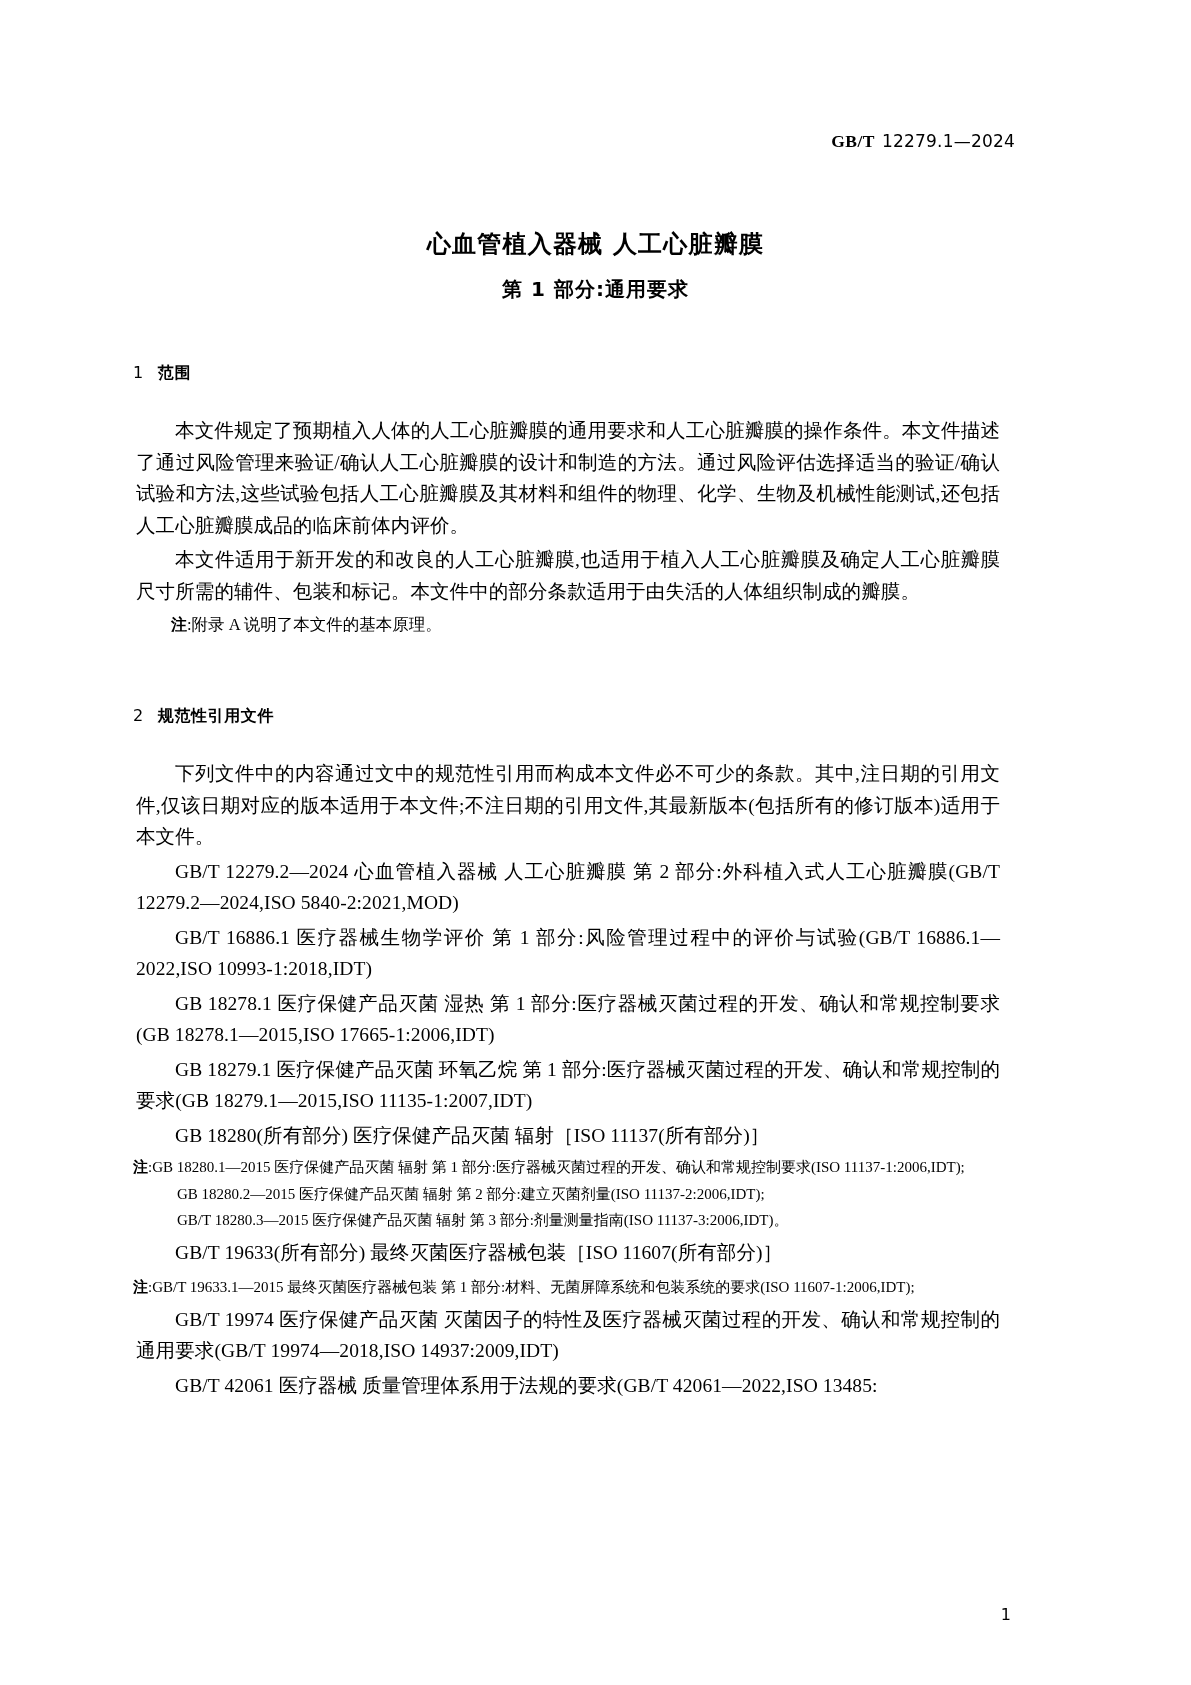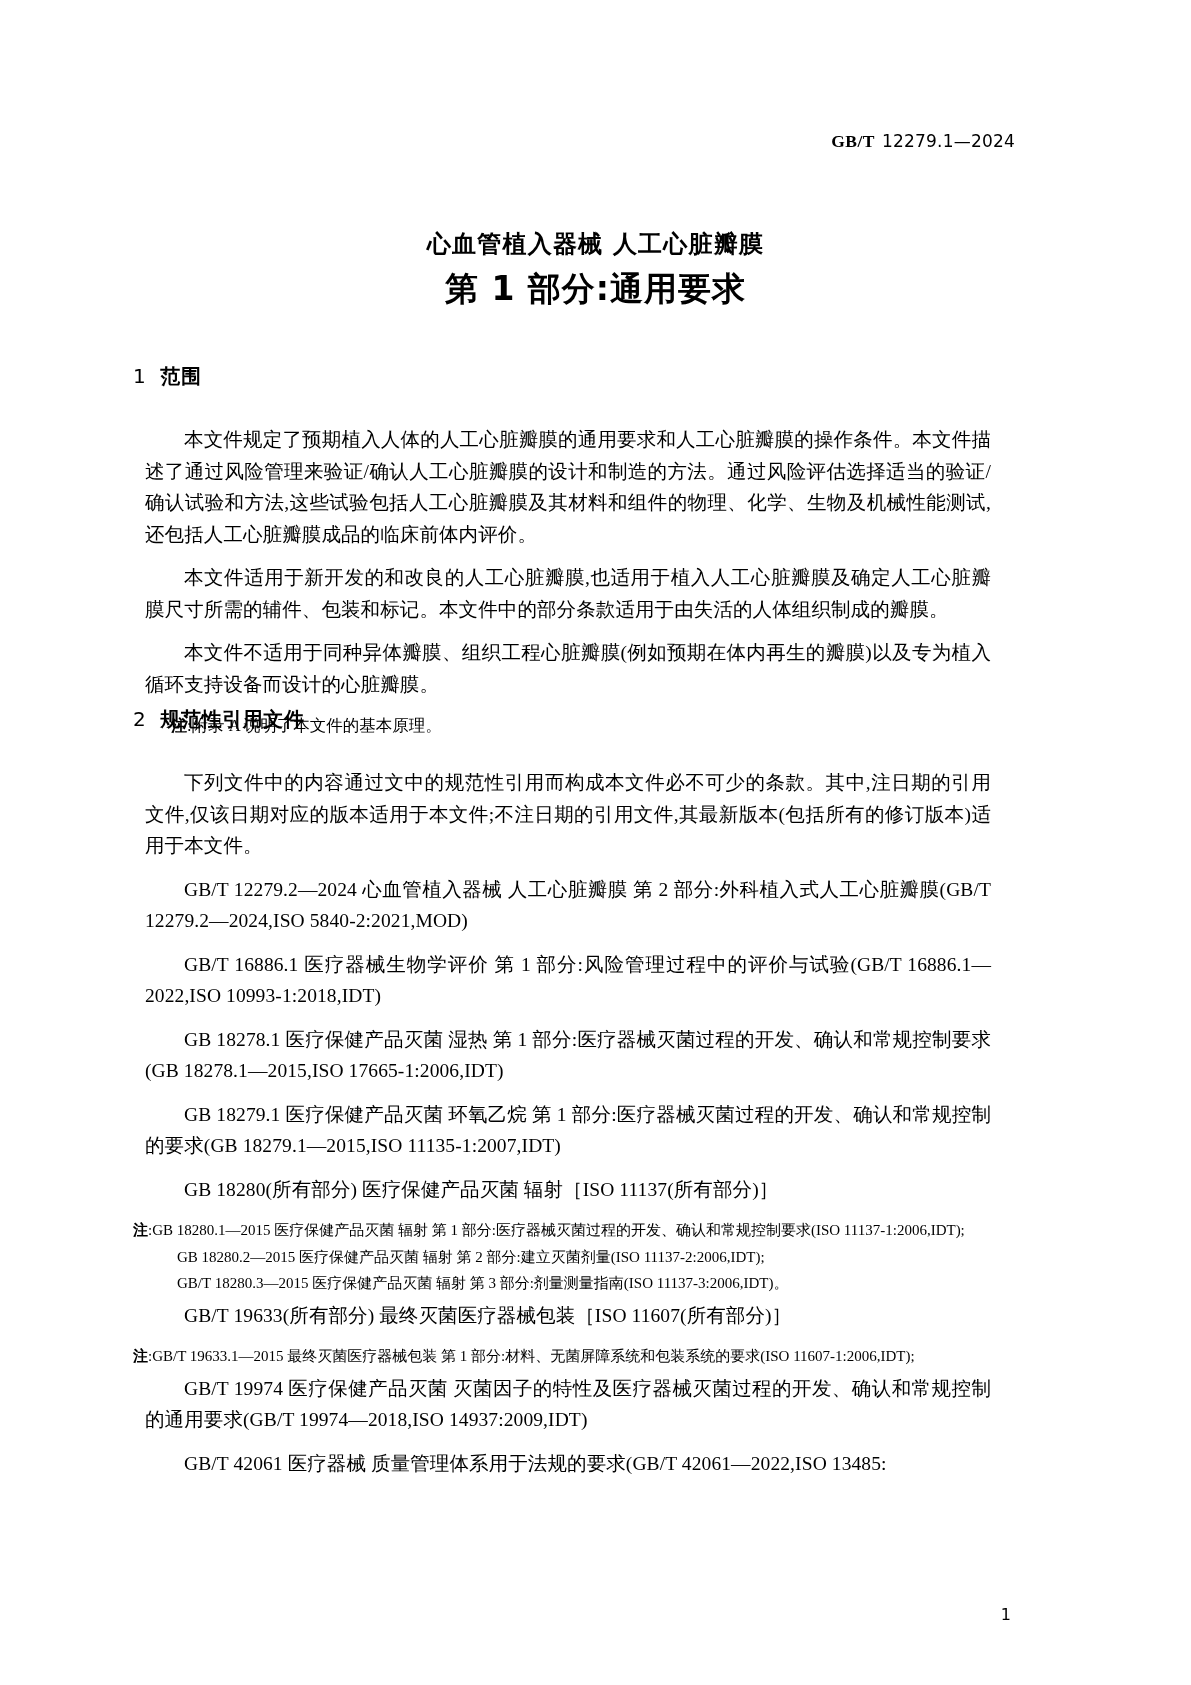--- a/index.html
+++ b/index.html
@@ -59,49 +59,49 @@
     line-height: 44px;
   }
   .doc-subtitle {
     position: absolute;
     top: 268px;
     left: 0;
     width: 1191px;
     text-align: center;
     font-family: "DejaVu Sans", "Liberation Sans", sans-serif;
     font-weight: bold;
-    font-size: 33px;
+    font-size: 20px;
     letter-spacing: 1px;
     line-height: 42px;
   }
 
   
   .col {
     position: absolute;
     left: 133px;
     width: 870px;
     top: 0;
   }
 
   h2.sec {
     font-family: "DejaVu Sans", "Liberation Sans", sans-serif;
     font-weight: bold;
-    font-size: 20px;
+    font-size: 16px;
     margin: 0;
     letter-spacing: 0.6px;
     white-space: nowrap;
   }
   h2.sec .n {
     font-family: "DejaVu Sans", "Liberation Sans", sans-serif;
     font-weight: normal;
     margin-right: 14px;
   }
 
   p.body {
-    margin: 12px;
+    margin: 3px;
     font-size: 19.5px;
     line-height: 31.5px;
     text-align: justify;
     text-justify: inter-character;
     letter-spacing: 0.1px;
   }
   p.body.ind { text-indent: 2em; }
 
   p.note {
     margin: 0;
@@ -160,21 +160,20 @@
   <div class="doc-title">心血管植入器械  人工心脏瓣膜</div>
   <div class="doc-subtitle">第 1 部分:通用要求</div>
 
   <div class="col" style="top:363px;">
     <h2 class="sec"><span class="n">1</span><span>范围</span></h2>
   </div>
 
   <div class="col" style="top:412px;">
     <p class="body ind">本文件规定了预期植入人体的人工心脏瓣膜的通用要求和人工心脏瓣膜的操作条件。本文件描述了通过风险管理来验证/确认人工心脏瓣膜的设计和制造的方法。通过风险评估选择适当的验证/确认试验和方法,这些试验包括人工心脏瓣膜及其材料和组件的物理、化学、生物及机械性能测试,还包括人工心脏瓣膜成品的临床前体内评价。</p>
     <p class="body ind">本文件适用于新开发的和改良的人工心脏瓣膜,也适用于植入人工心脏瓣膜及确定人工心脏瓣膜尺寸所需的辅件、包装和标记。本文件中的部分条款适用于由失活的人体组织制成的瓣膜。</p>
-    <p class="body ind">本文件不适用于同种异体瓣膜、组织工程心脏瓣膜(例如预期在体内再生的瓣膜)以及专为植入循环支持设备而设计的心脏瓣膜。</p>
     <p class="note" style="padding-left:44px;text-indent:-6px;margin-top:4px;"><span class="lbl">注</span><span>:附录 A 说明了本文件的基本原理。</span></p>
   </div>
 
   <div class="col" style="top:706px;">
     <h2 class="sec"><span class="n">2</span><span>规范性引用文件</span></h2>
   </div>
 
   <div class="col" style="top:755px;">
     <p class="body ind">下列文件中的内容通过文中的规范性引用而构成本文件必不可少的条款。其中,注日期的引用文件,仅该日期对应的版本适用于本文件;不注日期的引用文件,其最新版本(包括所有的修订版本)适用于本文件。</p>
 

